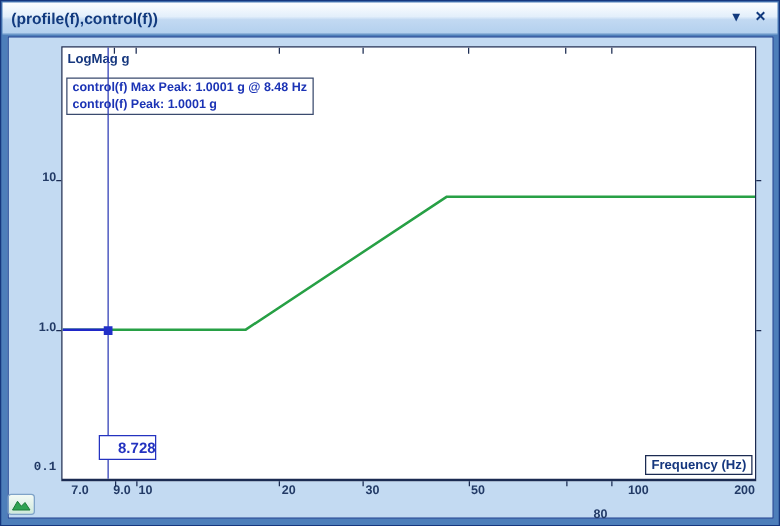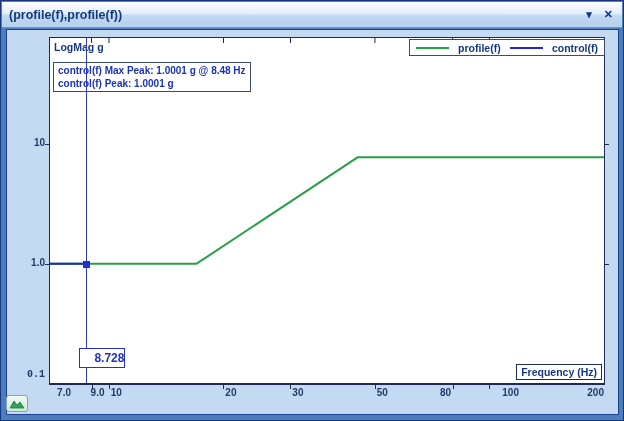--- a/index.html
+++ b/index.html
@@ -35,21 +35,21 @@
     color:#2433c0;font-size:12px;font-weight:bold;text-align:right;line-height:18px;z-index:6;}
   .miniicon{position:absolute;left:5px;top:394px;width:20px;height:15px;border:1px solid #7fa3c8;border-radius:3px;
     background:linear-gradient(#f3faf6,#cfe9db);display:flex;align-items:center;justify-content:center;cursor:pointer;}
 </style>
 </head>
 <body>
 
 <div class="window">
 
   <div class="titlebar">
-    <span class="title">(profile(f),profile(f))</span>
+    <span class="title">(profile(f),control(f))</span>
     <span class="tb-icons">
       <span>▾</span>
       <span>✕</span>
     </span>
   </div>
 
   <div class="panel"></div>
 
   <div class="plot">
     <svg id="plot-svg" width="554" height="345">
@@ -65,26 +65,20 @@
       </svg>
   </div>
 
   <div class="logmag">LogMag g</div>
 
   <div class="annotation">
     <div>control(f) Max Peak: 1.0001 g @ 8.48 Hz</div>
     <div>control(f) Peak: 1.0001 g</div>
   </div>
 
-  <div class="legend">
-    <span class="legline" style="background: rgb(39, 160, 69);"></span>
-    <span class="leglabel">profile(f)</span>
-    <span class="legline" style="background: rgb(31, 39, 200);"></span>
-    <span class="leglabel">control(f)</span>
-  </div>
 
   <div class="freqlabel">Frequency (Hz)</div>
 
   <div class="cursorline" id="cursor-line" style="left: 85.4594px;"></div>
   <div class="cursormarker" id="cursor-marker" style="left: 82.4594px; top: 259.709px;"></div>
   <div class="readout" id="cursor-readout" style="left: 78.4594px;">8.728</div>
 
   <div class="miniicon">
     <svg width="16" height="11" viewBox="0 0 16 11">
       <polygon points="1,10 5,3 8,7 11,4 15,10" fill="#2fa352" stroke="#1d7a38" stroke-width="0.8"></polygon>
@@ -95,21 +89,21 @@
     <div class="xlab" style="left: 77.5308px;">9.0</div>
     <div class="btick" style="left: 90.5308px;"></div>
     <div class="xlab" style="left: 94.9421px;">10</div>
     <div class="btick" style="left: 107.942px;"></div>
     <div class="xlab" style="left: 209.488px;">20</div>
     <div class="btick" style="left: 222.488px;"></div>
     <div class="xlab" style="left: 276.493px;">30</div>
     <div class="btick" style="left: 289.493px;"></div>
     <div class="xlab" style="left: 360.909px;">50</div>
     <div class="btick" style="left: 373.909px;"></div>
-    <div class="xlab" style="left: 424px;">80</div>
+    <div class="xlab" style="left: 459px; margin-top: 19px;">80</div>
     <div class="btick" style="left: 451.579px;"></div>
     <div class="xlab" style="left: 492px;">100</div>
     <div class="btick" style="left: 488.454px;"></div>
     <div class="xlab" style="left: 577px;">200</div>
     <div class="ylab" style="top: 136.419px;">10</div>
     <div class="ltick" style="top: 143.419px;"></div>
     <div class="rtick" style="top: 143.419px;"></div>
     <div class="ylab" style="top: 255.709px; text-align: right;">1.0</div>
     <div class="ltick" style="top: 262.709px;"></div>
     <div class="rtick" style="top: 262.709px;"></div>

